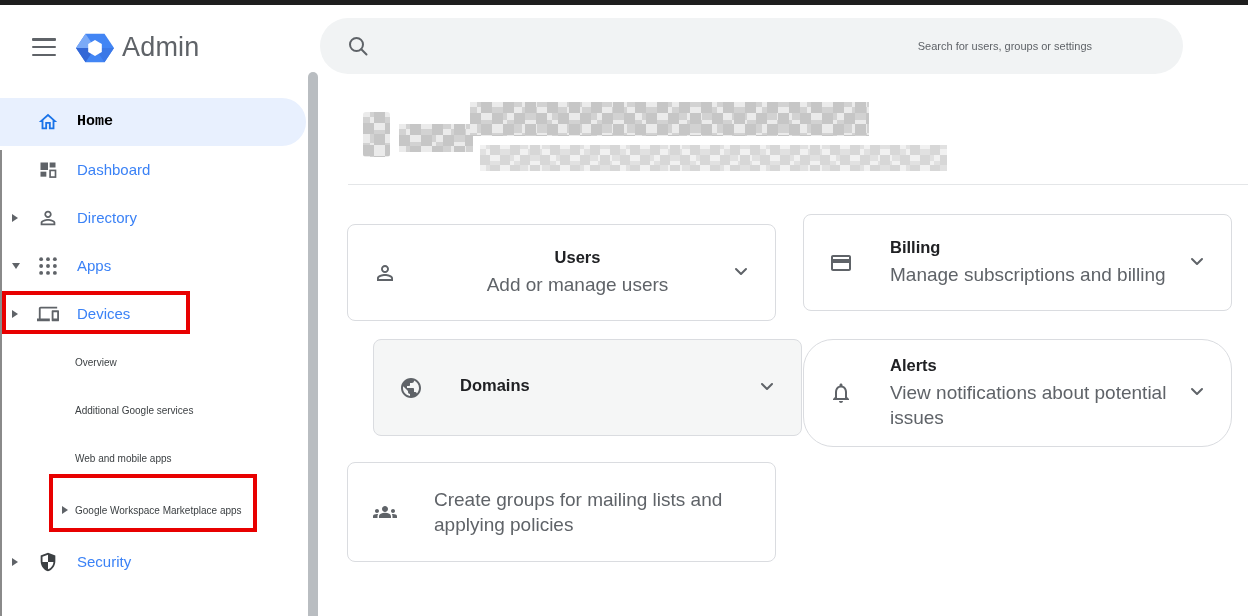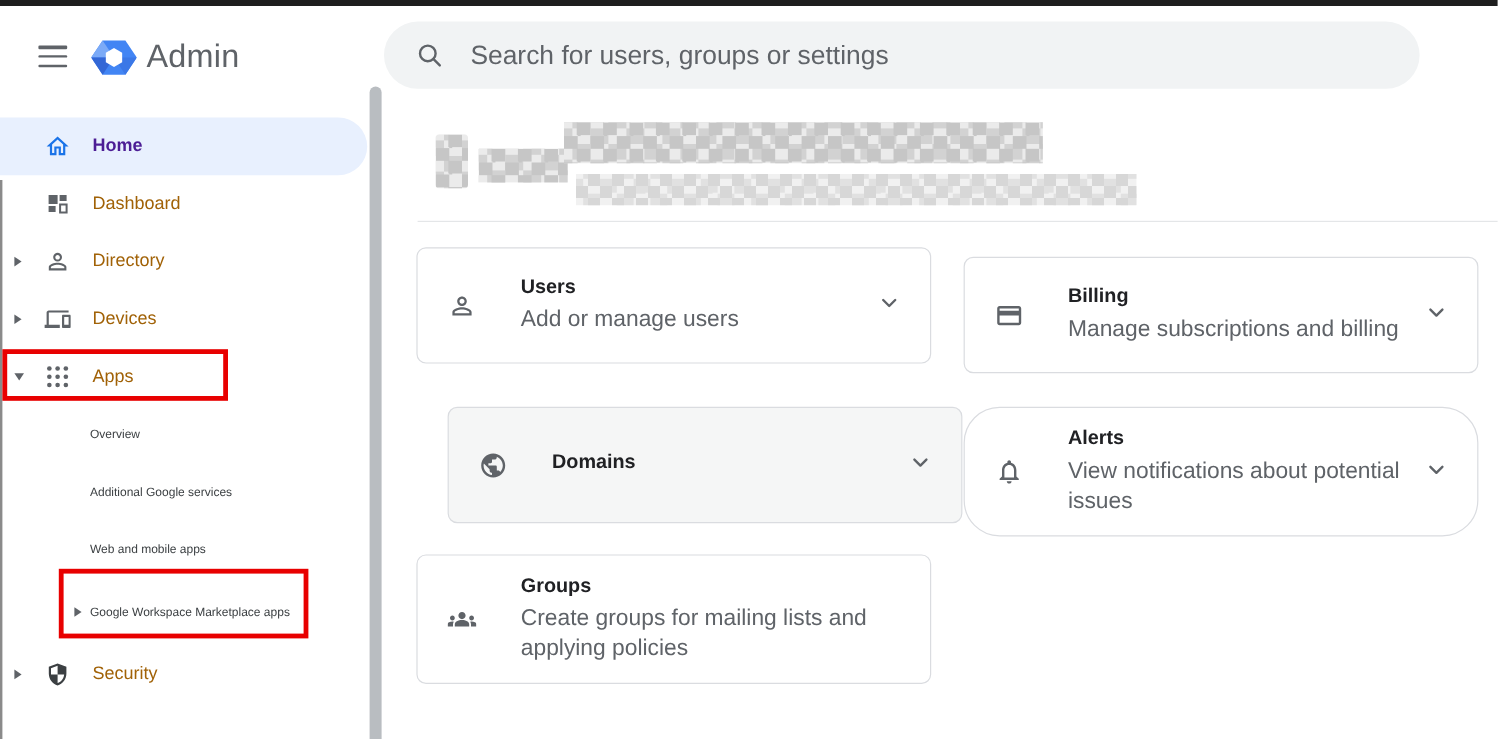--- a/index.html
+++ b/index.html
@@ -13,33 +13,33 @@
   #hamburger { left:32px; top:33px; width:24px; height:18px; display:flex;
                flex-direction:column; justify-content:space-between; cursor:pointer; }
   #hamburger div { height:2.5px; background:#5f6368; border-radius:1px; }
   #logo { left:76px; top:24px; width:38px; height:38px; }
   #app-name { left:122px; top:27px; font-size:27px; color:#5f6368; letter-spacing:.2px; }
 
   #searchbar { left:320px; top:13px; width:863px; height:56px; background:#f1f3f4;
                border-radius:28px; display:flex; align-items:center; padding:0 20px 0 26px; }
   #searchbar svg { flex:0 0 auto; margin-right:22px; }
   #search-input { border:none; outline:none; background:transparent; width:700px;
-                  font-size:22px; color:#3c4043; font-family:inherit; }
+                  font-size:11px; color:#3c4043; font-family:inherit;text-align:right; }
   #search-input::placeholder { color:#5f6368; opacity:1; }
 
   
   #sidebar { left:0; top:98px; width:306px; }
   .nav-item { height:48px; display:flex; align-items:center; padding-left:12px;
               cursor:pointer; position:relative; }
   .nav-item .arrow { width:24px; display:flex; align-items:center; }
   .nav-item .icon { width:24px; height:24px; margin-right:17px; display:flex;
                     align-items:center; justify-content:center; }
-  .nav-item .label { font-size:15px; color:#a16207; line-height:20px; }
+  .nav-item .label { font-size:15px; color:#3b82f6; line-height:20px; }
   .nav-item.active { background:#e8f0fe; border-radius:0 24px 24px 0; }
-  .nav-item.active .label { color:#4c1d95; font-weight:bold; }
+  .nav-item.active .label { color:#000000; font-weight:bold;font-family:Liberation Mono, monospace; }
   .nav-sub { height:48px; display:flex; align-items:center; padding-left:62px; cursor:pointer; }
   .nav-sub .arrow { width:13px; display:flex; align-items:center; }
   .nav-sub .label { font-size:10px; color:#3c4043; line-height:21px; max-width:218px; }
   .nav-sub.tall { height:56px; }
   .tri-r { width:0; height:0; border-top:4.5px solid transparent;
            border-bottom:4.5px solid transparent; border-left:6.5px solid #5f6368; }
   .tri-d { width:0; height:0; border-left:4.5px solid transparent;
            border-right:4.5px solid transparent; border-top:6.5px solid #5f6368; }
 
   #left-edge { left:0; top:150px; width:2px; height:466px; background:#8a8a8a; }
@@ -68,21 +68,21 @@
 
   .card { position:absolute; width:429px; min-height:97px; background:#fff;
           border:1px solid #dadce0; border-radius:8px; display:flex;
           align-items:center; padding:16px 22px 16px 25px; cursor:pointer; }
   .card.gray { background:#f5f6f6; }
   .card .card-icon { width:24px; height:24px; margin-right:37px; flex:0 0 auto; }
   .card .card-text { flex:1 1 auto; min-width:0; }
   .card .card-title { font-size:16.5px; font-weight:bold; color:#202124; margin-bottom:5px; }
   .card .card-sub { font-size:19px; color:#5f6368; line-height:25px; }
   .card .chev { flex:0 0 auto; margin-left:8px; }
-  #card-users   { left:347px; top:206px; }
+  #card-users   { left:347px; top:224px;text-align:center; }
   #card-billing { left:803px; top:214px; }
   #card-domains { left:347px; top:339px;margin-left:26px; }
   #card-alerts  { left:803px; top:339px;border-radius:30px; }
   #card-groups  { left:347px; top:462px; min-height:100px; }
 </style>
 </head>
 <body>
 
 <div class="abs" id="os-strip"></div>
 
@@ -138,32 +138,20 @@
   <div class="nav-item">
     <span class="arrow">
         <span class="tri-r"></span>
       </span>
     <span class="icon">
       <svg width="22" height="22" viewBox="0 0 24 24">
           <path fill="#5f6368" d="M12 5.9c1.16 0 2.1.94 2.1 2.1s-.94 2.1-2.1 2.1S9.9 9.16 9.9 8s.94-2.1 2.1-2.1m0 9c2.97 0 6.1 1.46 6.1 2.1v1.1H5.9V17c0-.64 3.13-2.1 6.1-2.1M12 4C9.79 4 8 5.79 8 8s1.79 4 4 4 4-1.79 4-4-1.79-4-4-4zm0 9c-2.67 0-8 1.34-8 4v3h16v-3c0-2.66-5.33-4-8-4z"></path>
         </svg>
     </span>
     <span class="label">Directory</span>
-  </div>
-
-  <div class="nav-item">
-    <span class="arrow">
-        <span class="tri-r"></span>
-      </span>
-    <span class="icon">
-      <svg width="22" height="22" viewBox="0 0 24 24">
-          <path fill="#5f6368" d="M4 6h18V4H4c-1.1 0-2 .9-2 2v11H0v3h14v-3H4V6zm19 2h-6c-.55 0-1 .45-1 1v10c0 .55.45 1 1 1h6c.55 0 1-.45 1-1V9c0-.55-.45-1-1-1zm-1 9h-4v-7h4v7z"></path>
-        </svg>
-    </span>
-    <span class="label">Devices</span>
   </div>
 
   <div class="nav-item">
     <span class="arrow">
         <span class="tri-d"></span>
       </span>
     <span class="icon">
       <svg width="22" height="22" viewBox="0 0 24 24" fill="#5f6368">
         <circle cx="4.5" cy="4.5" r="2.1"></circle>
           <circle cx="12" cy="4.5" r="2.1"></circle>
@@ -172,20 +160,32 @@
           <circle cx="12" cy="12" r="2.1"></circle>
           <circle cx="19.5" cy="12" r="2.1"></circle>
         <circle cx="4.5" cy="19.5" r="2.1"></circle>
           <circle cx="12" cy="19.5" r="2.1"></circle>
           <circle cx="19.5" cy="19.5" r="2.1"></circle>
       </svg>
     </span>
     <span class="label">Apps</span>
   </div>
 
+  <div class="nav-item">
+    <span class="arrow">
+        <span class="tri-r"></span>
+      </span>
+    <span class="icon">
+      <svg width="22" height="22" viewBox="0 0 24 24">
+          <path fill="#5f6368" d="M4 6h18V4H4c-1.1 0-2 .9-2 2v11H0v3h14v-3H4V6zm19 2h-6c-.55 0-1 .45-1 1v10c0 .55.45 1 1 1h6c.55 0 1-.45 1-1V9c0-.55-.45-1-1-1zm-1 9h-4v-7h4v7z"></path>
+        </svg>
+    </span>
+    <span class="label">Devices</span>
+  </div>
+
   <div class="nav-sub">
     <span class="arrow"></span>
     <span class="label">Overview</span>
   </div>
 
 
   <div class="nav-sub">
     <span class="arrow"></span>
     <span class="label">Additional Google services</span>
   </div>
@@ -294,16 +294,15 @@
   </span>
 </div>
 
 <div class="card" id="card-groups">
   <span class="card-icon">
     <svg width="24" height="24" viewBox="0 0 24 24">
         <path fill="#5f6368" d="M12 12.75c1.63 0 3.07.39 4.24.9 1.08.48 1.76 1.56 1.76 2.73V18H6v-1.61c0-1.18.68-2.26 1.76-2.73 1.17-.52 2.61-.91 4.24-.91zM4 13c1.1 0 2-.9 2-2s-.9-2-2-2-2 .9-2 2 .9 2 2 2zm1.13 1.1c-.37-.06-.74-.1-1.13-.1-.99 0-1.93.21-2.78.58C.48 14.9 0 15.62 0 16.43V18h4.5v-1.61c0-.83.23-1.61.63-2.29zM20 13c1.1 0 2-.9 2-2s-.9-2-2-2-2 .9-2 2 .9 2 2 2zm4 3.43c0-.81-.48-1.53-1.22-1.85-.85-.37-1.79-.58-2.78-.58-.39 0-.76.04-1.13.1.4.68.63 1.46.63 2.29V18H24v-1.57zM12 6c1.66 0 3 1.34 3 3s-1.34 3-3 3-3-1.34-3-3 1.34-3 3-3z"></path>
       </svg>
   </span>
   <div class="card-text">
-    <div class="card-title">Groups</div>
     <div class="card-sub">Create groups for mailing lists and applying policies</div>
   </div>
 </div>
 
 </body></html>

